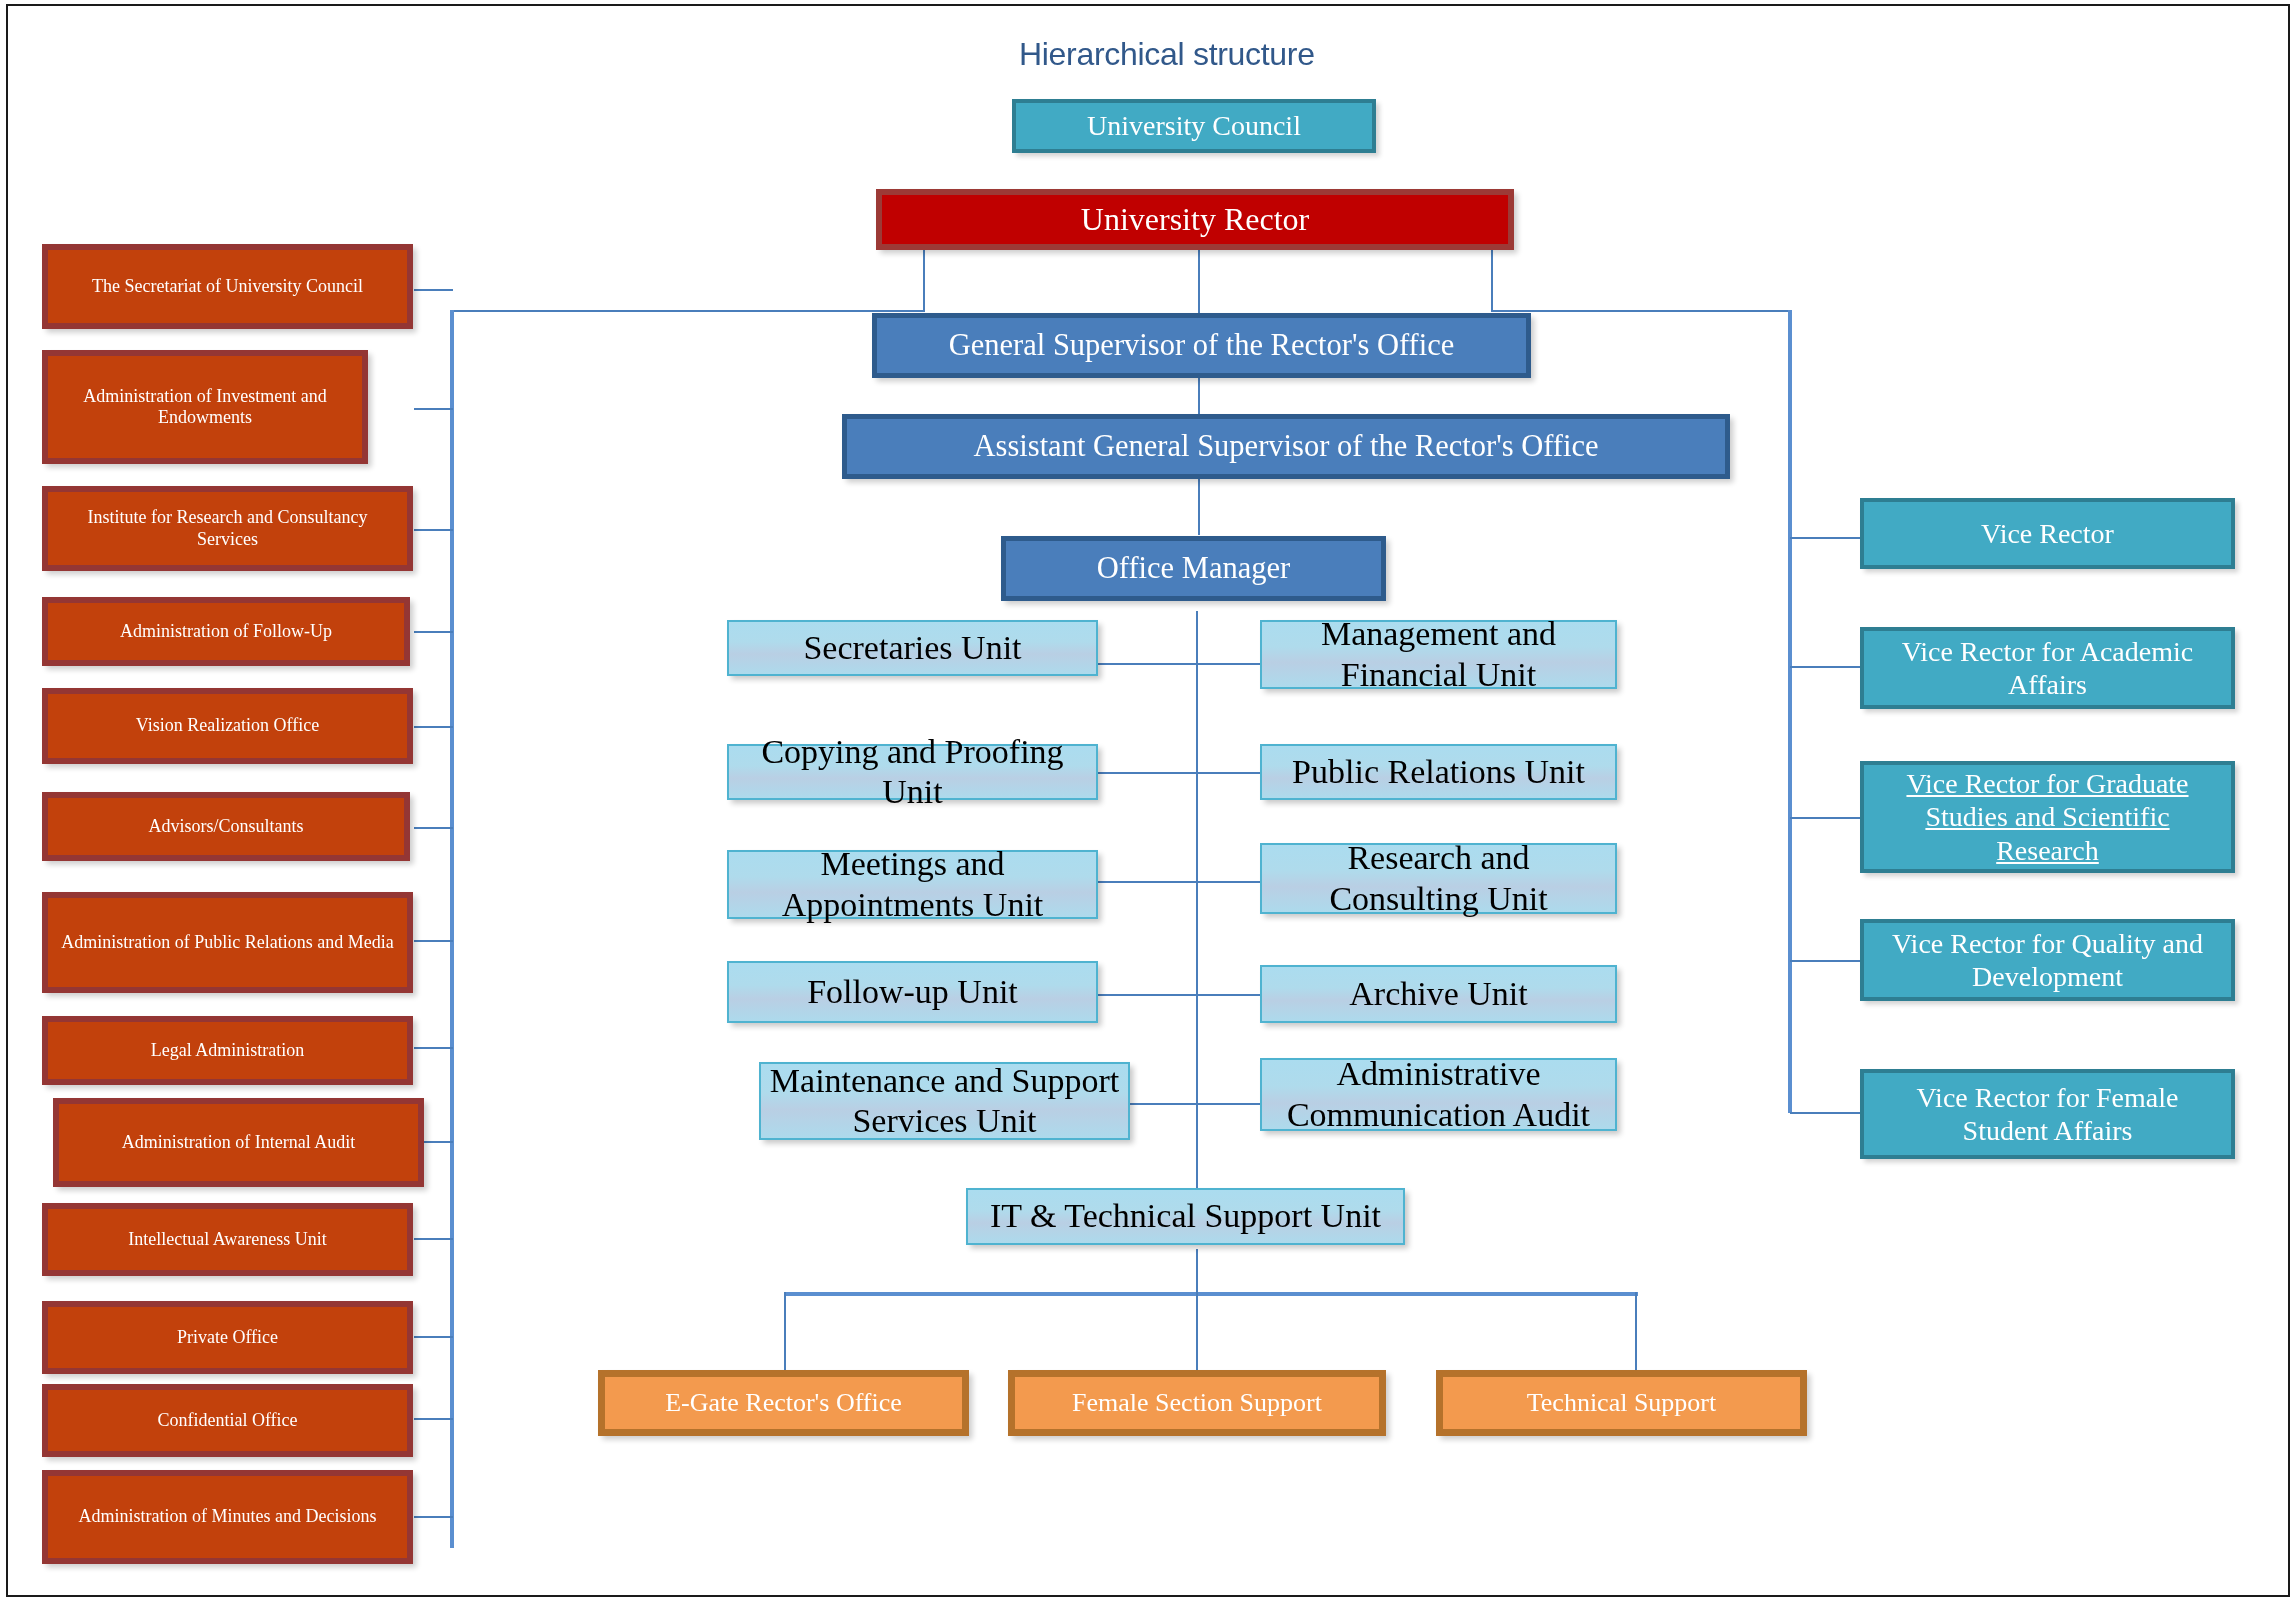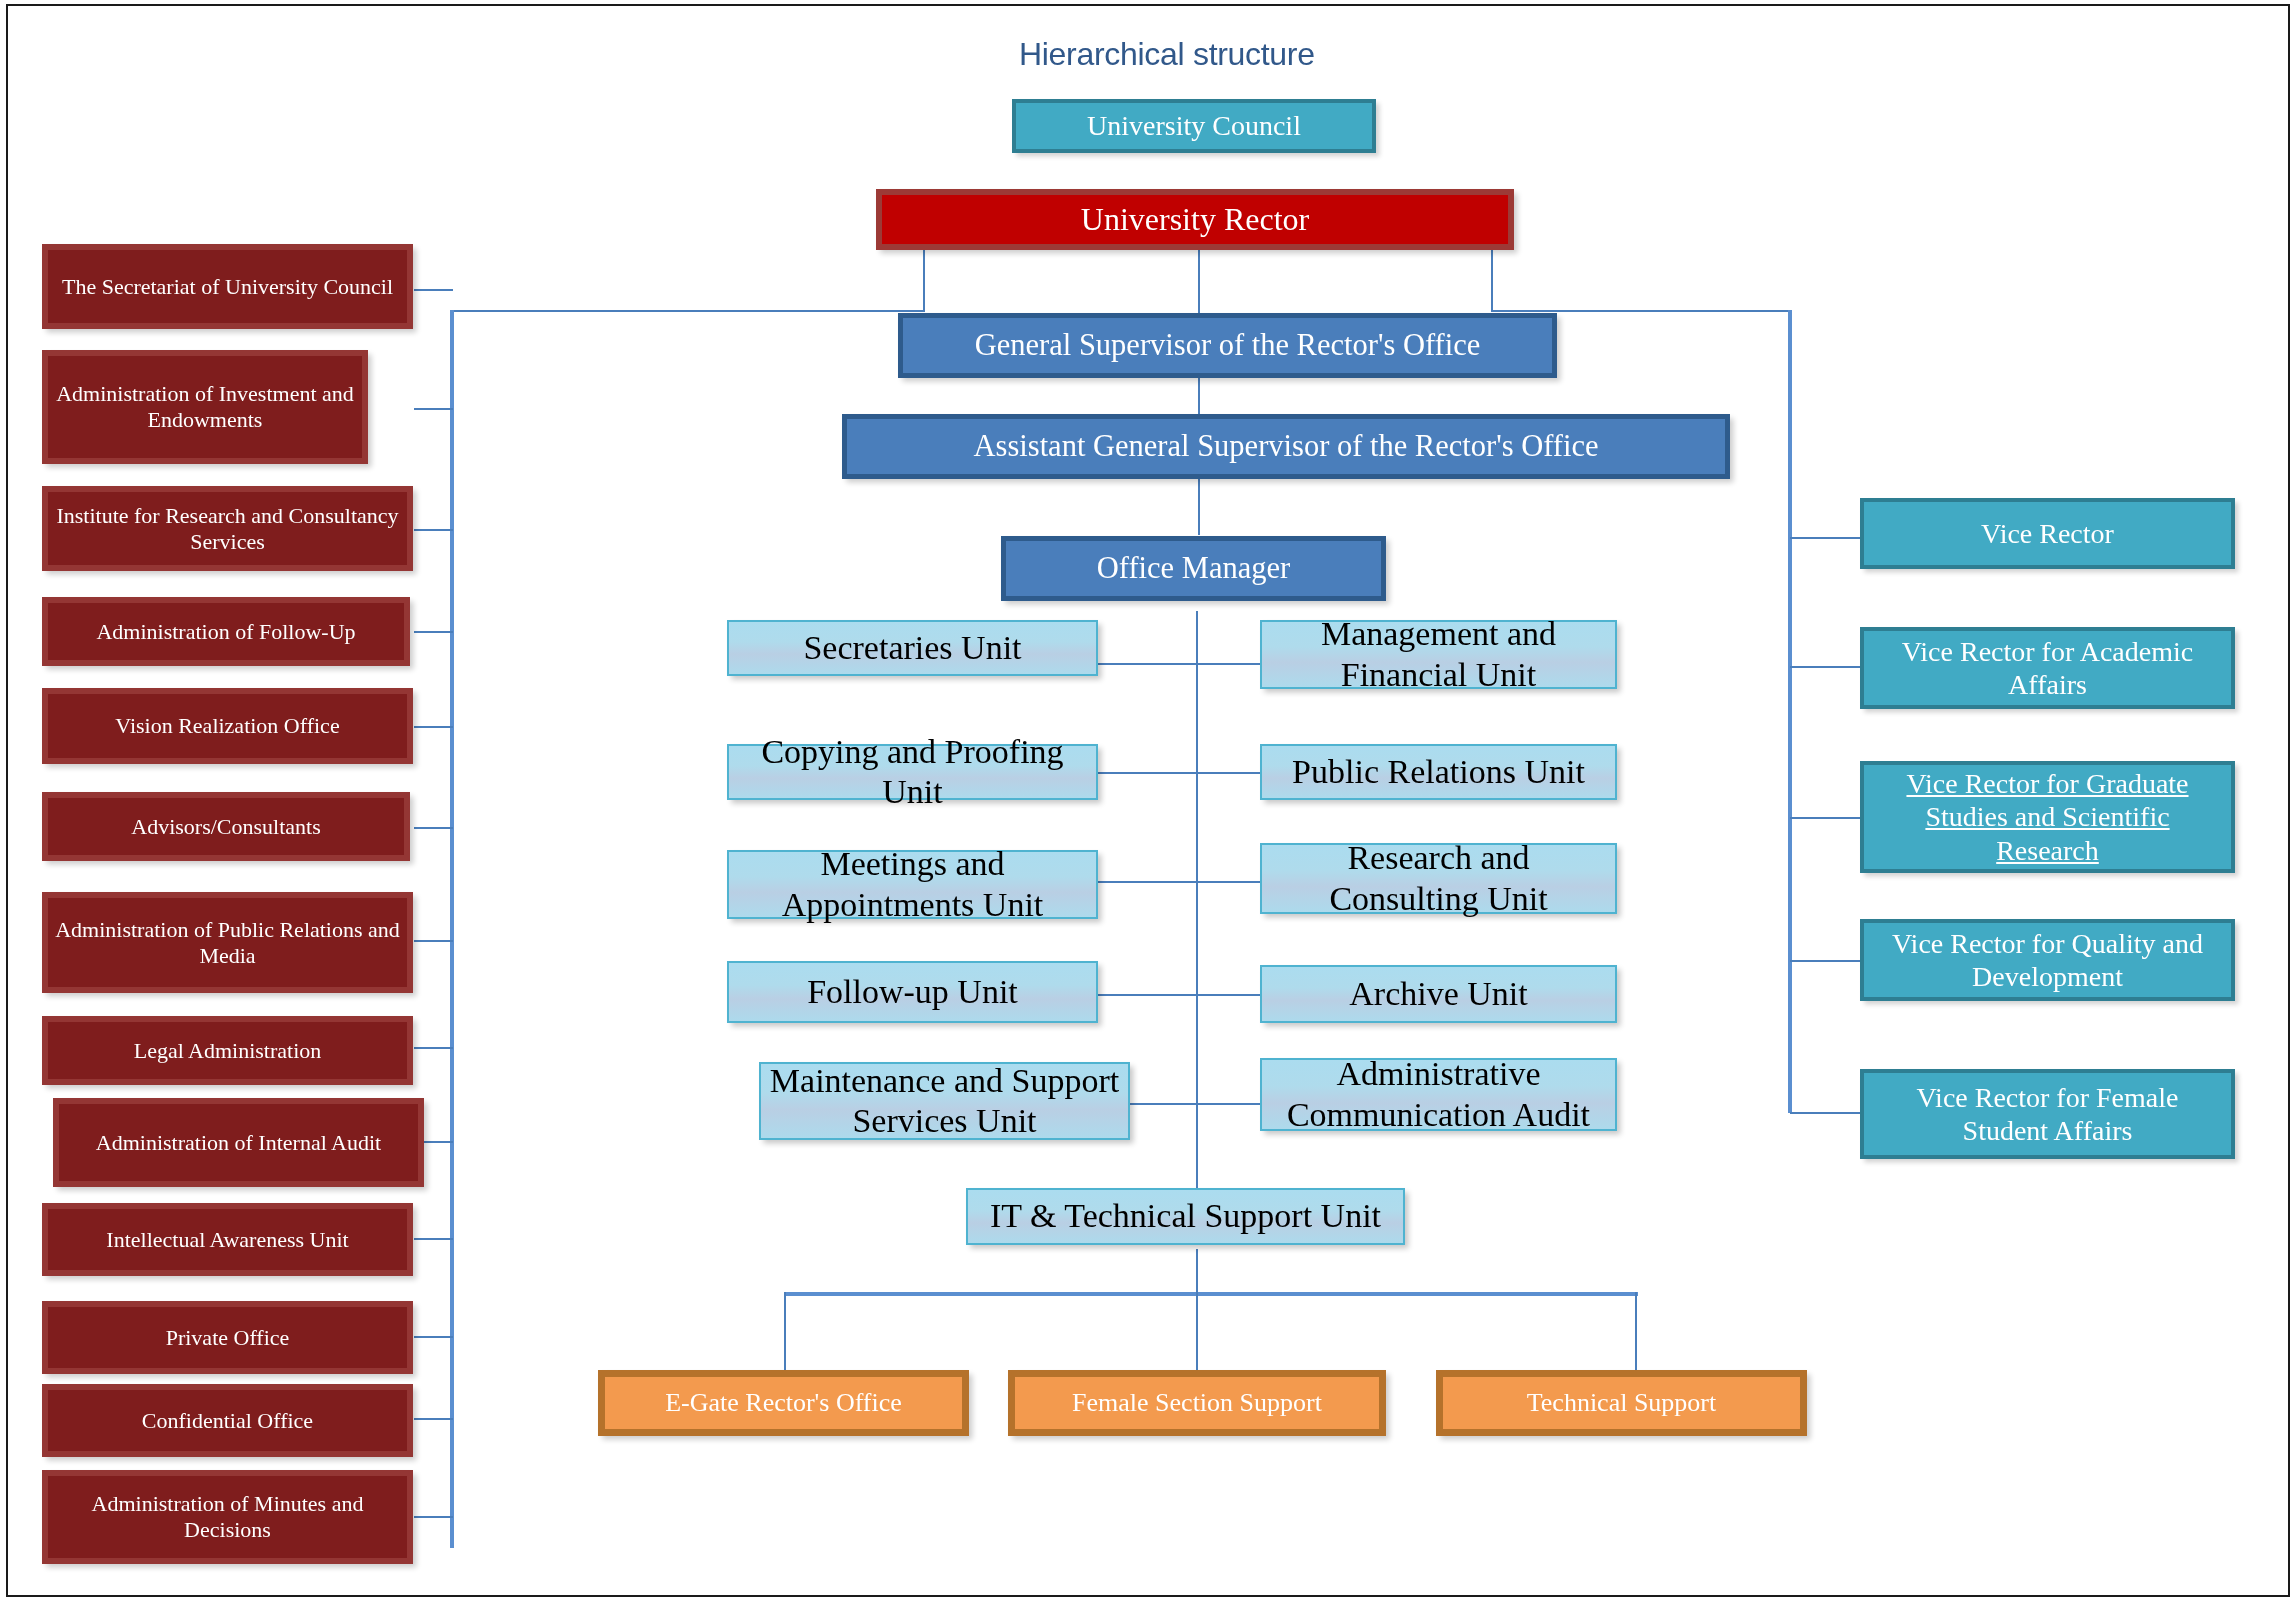--- a/index.html
+++ b/index.html
@@ -60,24 +60,24 @@
   
   .n-red-main {
     background: #C00000;
     border: 6.2px solid #9C3A36;
     color: #ffffff;
     font-size: 32px;
     box-shadow: 4.2px 4.2px 5.6px rgba(0,0,0,0.2);
   }
   
   .n-brick {
-    background: #7f1d1d;
+    background: #c2410c;
     border: 6.2px solid #943634;
     color: #ffffff;
-    font-size: 22px;
+    font-size: 18px;
     box-shadow: 4.2px 4.2px 5.6px rgba(0,0,0,0.2);
   }
   
   .n-blue {
     background: #4A7EBB;
     border: 5.6px solid #2E5B8C;
     color: #ffffff;
     font-size: 30.5px;
     box-shadow: 4.2px 4.2px 5.6px rgba(0,0,0,0.2);
   }
@@ -167,21 +167,21 @@
   <div class="ln lnv" style="left:1635px; top:1292px; height:83px;"></div>
 
   <div class="node n-teal" style="left:1012px; top:99px; width:364px; height:54px;">
     <span>University Council</span>
   </div>
 
   <div class="node n-red-main" style="left:876px; top:189px; width:638px; height:61px;">
     <span>University Rector</span>
   </div>
 
-  <div class="node n-blue" style="left:872px; top:313px; width:659px; height:65px;margin-left:26px;">
+  <div class="node n-blue" style="left:872px; top:313px; width:659px; height:65px;">
     <span>General Supervisor of the Rector's Office</span>
   </div>
 
   <div class="node n-blue" style="left:842px; top:414px; width:888px; height:65px;">
     <span>Assistant General Supervisor of the Rector's Office</span>
   </div>
 
   <div class="node n-blue" style="left:1001px; top:536px; width:385px; height:65px;">
     <span>Office Manager</span>
   </div>

